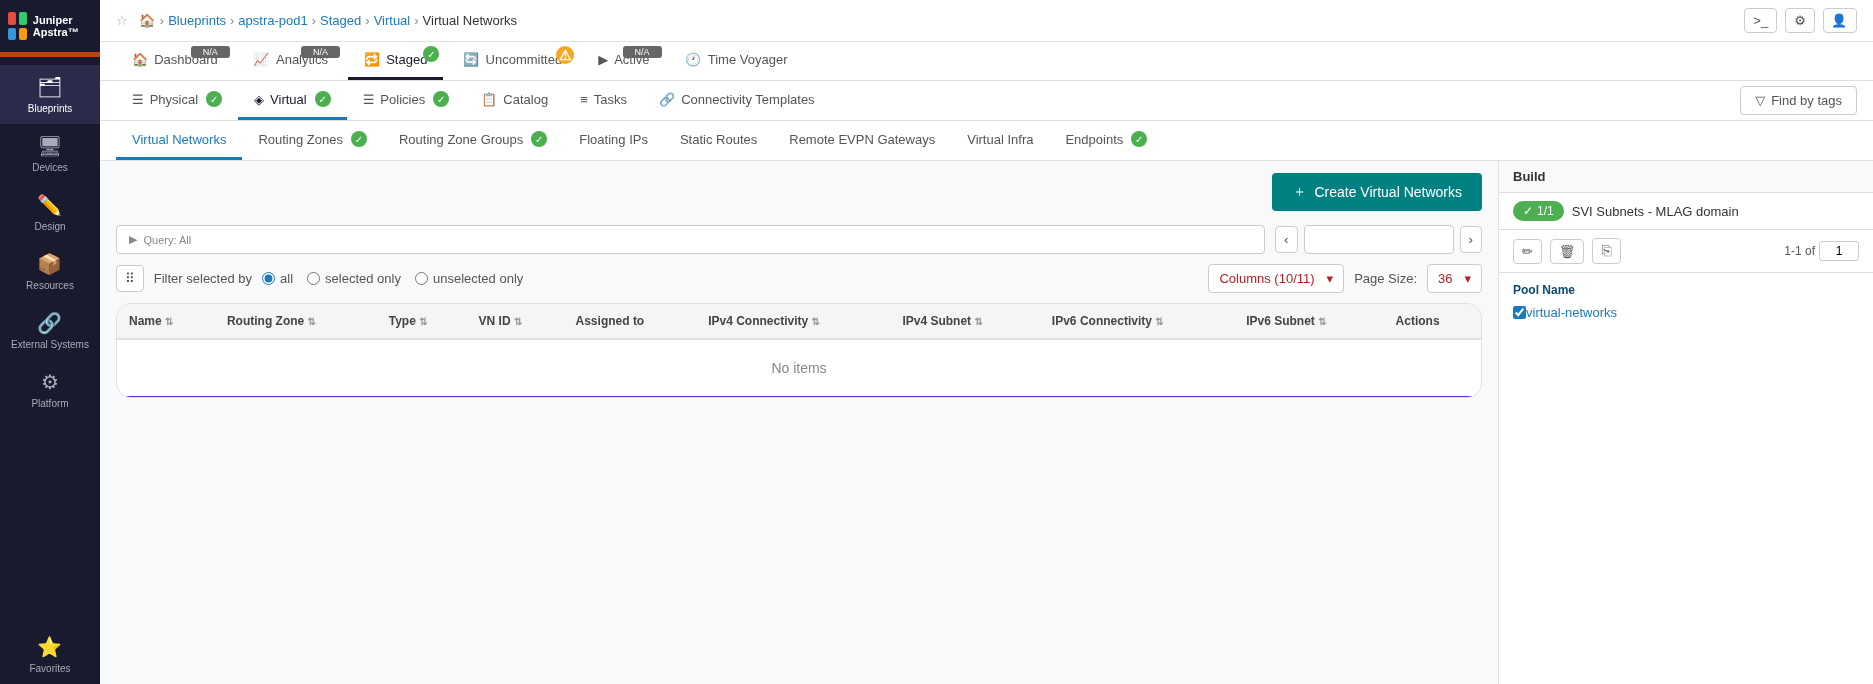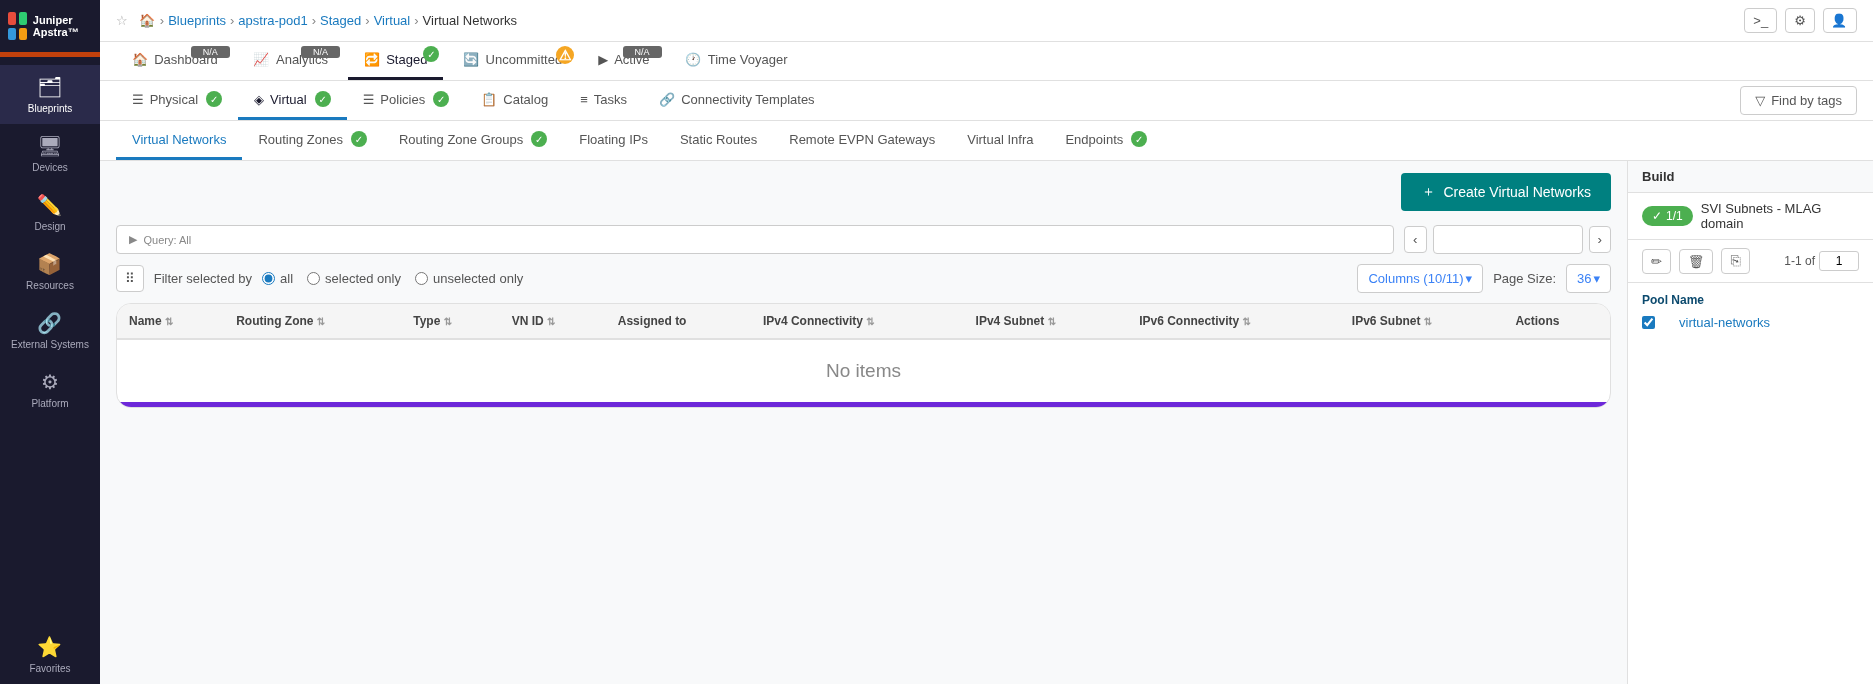--- a/index.html
+++ b/index.html
@@ -273,43 +273,43 @@
       align-items: center;
       justify-content: center;
     }
     .filter-label { font-size: 13px; color: #555; }
     .radio-group { display: flex; align-items: flex-end; gap: 14px; }
     .radio-item { display: flex; align-items: center; gap: 5px; font-size: 13px; color: #555; cursor: pointer; }
     .radio-item input { accent-color: #1a7abf; }
     .columns-btn, .pagesize-btn {
       display: flex;
       align-items: center;
-      gap: 2px;
+      gap: 12px;
       border: 1px solid #ccc;
       border-radius: 4px;
       padding: 6px 10px;
       background: white;
       cursor: pointer;
       font-size: 13px;
-      color: #3b82f6;
+      color: #b91c1c;
       justify-content: space-between;
     }
 
     
     .table-container { background: white; border: 1px solid #e0e0e0; border-radius: 15px; overflow: hidden; }
     table { width: 100%; border-collapse: collapse; }
     thead tr { background: #f5f5f5; border-bottom: 2px solid #e0e0e0; }
     th { padding: 10px 12px; text-align: left; font-size: 12px; font-weight: 600; color: #444; white-space: nowrap; cursor: pointer; }
     th .sort-icon { color: #999; font-size: 10px; }
-    td { padding: 10px 12px; font-size: 19px; color: #555; border-bottom: 5px solid #6d28d9; }
+    td { padding: 10px 12px; font-size: 14px; color: #555; border-bottom: 1px solid #6d28d9; }
     .no-items { text-align: center; color: #888; padding: 20px; }
 
     
     .right-panel {
-      width: 246px;
+      width: 375px;
       background: white;
       border-left: 1px solid #e0e0e0;
       display: flex;
       flex-direction: column;
       overflow: hidden;
     }
     .right-panel-header {
       padding: 8px 14px;
       border-bottom: 1px solid #e0e0e0;
       font-size: 13px;
@@ -356,21 +356,21 @@
     .pagination-input {
       width: 40px;
       border: 1px solid #ccc;
       border-radius: 3px;
       padding: 2px 4px;
       font-size: 12px;
       text-align: center;
     }
     .right-panel-body { padding: 10px 14px; }
     .pool-name-header { font-size: 12px; font-weight: 700; color: #0c4a6e; margin-bottom: 8px; }
-    .pool-item { display: flex; align-items: center; gap: 24px; }
+    .pool-item { display: flex; align-items: center; gap: 0; }
     .pool-checkbox { accent-color: #1a7abf; }
     .pool-name-val { font-size: 13px; color: #1a7abf; cursor: pointer; text-decoration: none; }
 
     
     .check-badge {
       display: inline-flex;
       align-items: center;
       justify-content: center;
       background: #4caf50;
       color: white;

